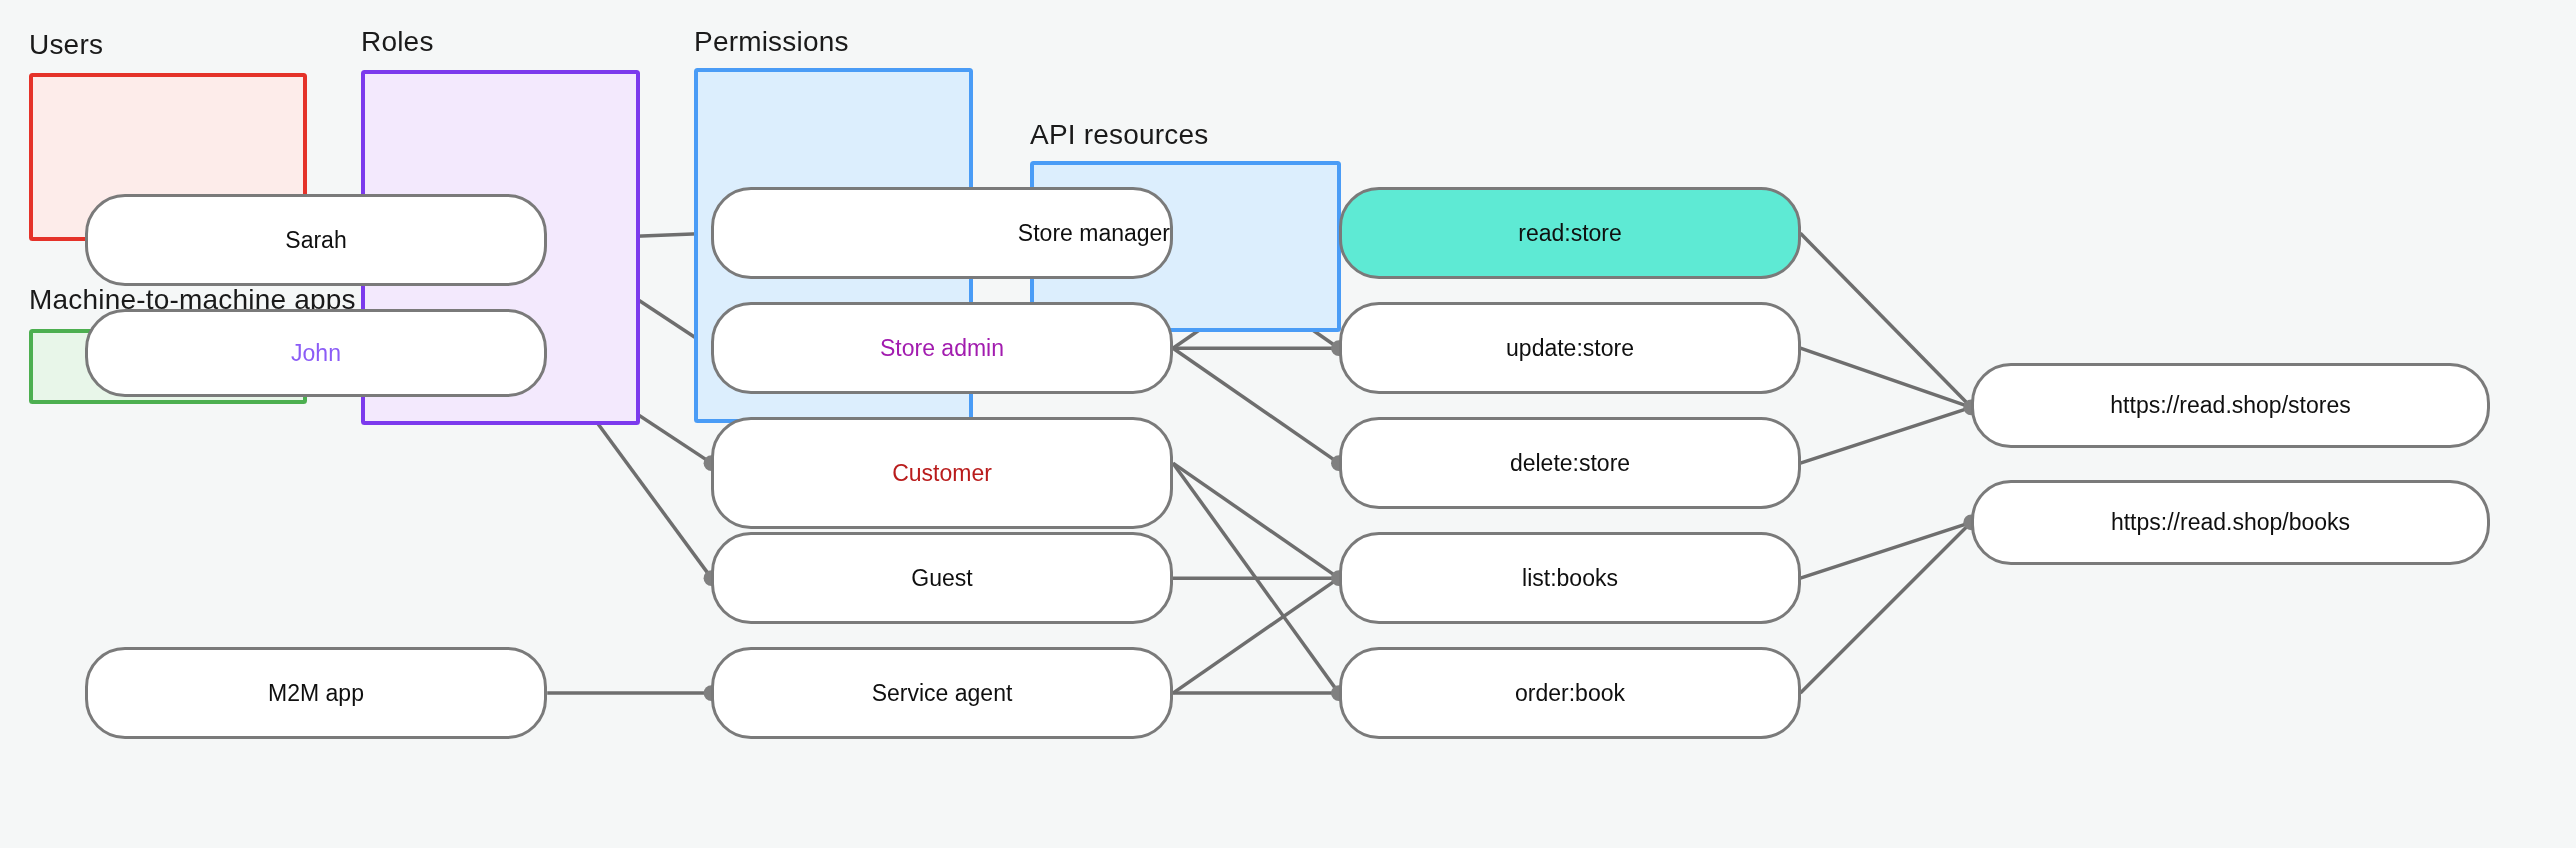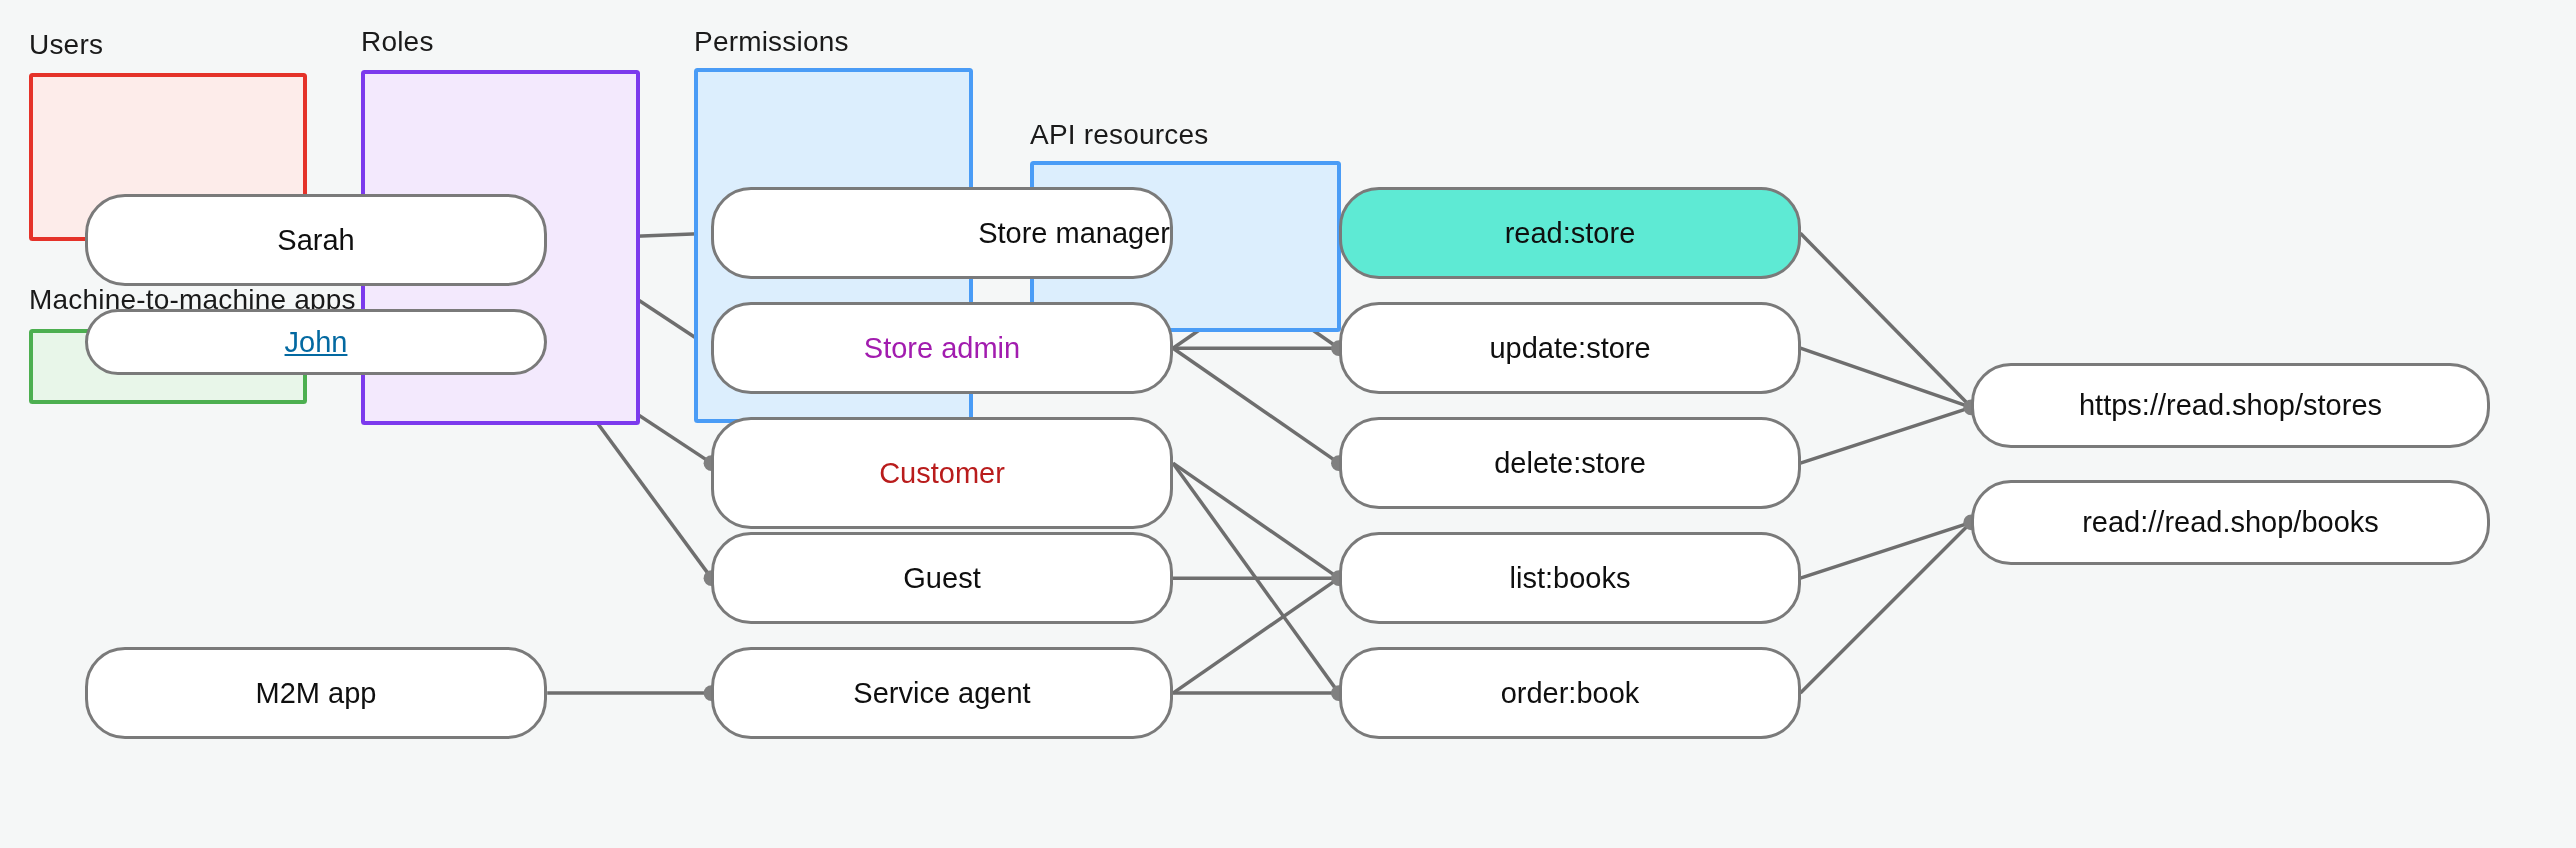--- a/index.html
+++ b/index.html
@@ -31,21 +31,21 @@
   }
   .node {
     position: absolute;
     box-sizing: border-box;
     background: #ffffff;
     border: 3.5px solid #7a7a7a;
     border-radius: 40px;
     display: flex;
     align-items: center;
     justify-content: center;
-    font-size: 29px;
+    font-size: 23px;
     color: #0f0f0f;
     white-space: nowrap;
   }
   svg.wires {
     position: absolute;
     left: 0;
     top: 0;
     width: 2576px;
     height: 848px;
     pointer-events: none;
@@ -107,21 +107,21 @@
   <div class="group-title" style="left:694px; top:26px;">Permissions</div>
   <div class="group-box" id="box-permissions" style="left: 694px; top: 68px; width: 279px; height: 355px; border-color: rgb(74, 156, 246); background: rgb(220, 238, 253);"></div>
 
   <div class="group-title" style="left:1030px; top:119px;">API resources</div>
   <div class="group-box" id="box-api" style="left: 1030px; top: 161px; width: 311px; height: 171px; border-color: rgb(74, 156, 246); background: rgb(220, 238, 253);"></div>
 
   <div id="nodes-layer">
       <div class="node" style="left: 85px; top: 194px; width: 462px; height: 92px; border-color: rgb(122, 122, 122); background: rgb(255, 255, 255); color: rgb(15, 15, 15);">
         <span>Sarah</span>
       </div>
-      <div class="node" style="left: 85px; top: 309px; width: 462px; height: 66px; border-color: rgb(122, 122, 122); background: rgb(255, 255, 255); color: #0369a1; text-decoration: underline;">
+      <div class="node" style="left: 85px; top: 309px; width: 462px; height: 88px; border-color: rgb(122, 122, 122); background: rgb(255, 255, 255); color: #8b5cf6;">
         <span>John</span>
       </div>
       <div class="node" style="left: 85px; top: 647px; width: 462px; height: 92px; border-color: rgb(122, 122, 122); background: rgb(255, 255, 255); color: rgb(15, 15, 15);">
         <span>M2M app</span>
       </div>
       <div class="node" style="left: 711px; top: 187px; width: 462px; height: 92px; border-color: rgb(122, 122, 122); background: rgb(255, 255, 255); color: rgb(15, 15, 15); justify-content: flex-end;">
         <span>Store manager</span>
       </div>
       <div class="node" style="left: 711px; top: 302px; width: 462px; height: 92px; border-color: rgb(122, 122, 122); background: rgb(255, 255, 255); color: #a21caf;">
         <span>Store admin</span>
@@ -147,18 +147,18 @@
       <div class="node" style="left: 1339px; top: 532px; width: 462px; height: 92px; border-color: rgb(122, 122, 122); background: rgb(255, 255, 255); color: rgb(15, 15, 15);">
         <span>list:books</span>
       </div>
       <div class="node" style="left: 1339px; top: 647px; width: 462px; height: 92px; border-color: rgb(122, 122, 122); background: rgb(255, 255, 255); color: rgb(15, 15, 15);">
         <span>order:book</span>
       </div>
       <div class="node" style="left: 1971px; top: 363px; width: 519px; height: 85px; border-color: rgb(122, 122, 122); background: rgb(255, 255, 255); color: rgb(15, 15, 15);">
         <span>https://read.shop/stores</span>
       </div>
       <div class="node" style="left: 1971px; top: 480px; width: 519px; height: 85px; border-color: rgb(122, 122, 122); background: rgb(255, 255, 255); color: rgb(15, 15, 15);">
-        <span>read://read.shop/books</span>
+        <span>https://read.shop/books</span>
       </div>
     </div>
 
 </div>
 
 
 </body></html>

